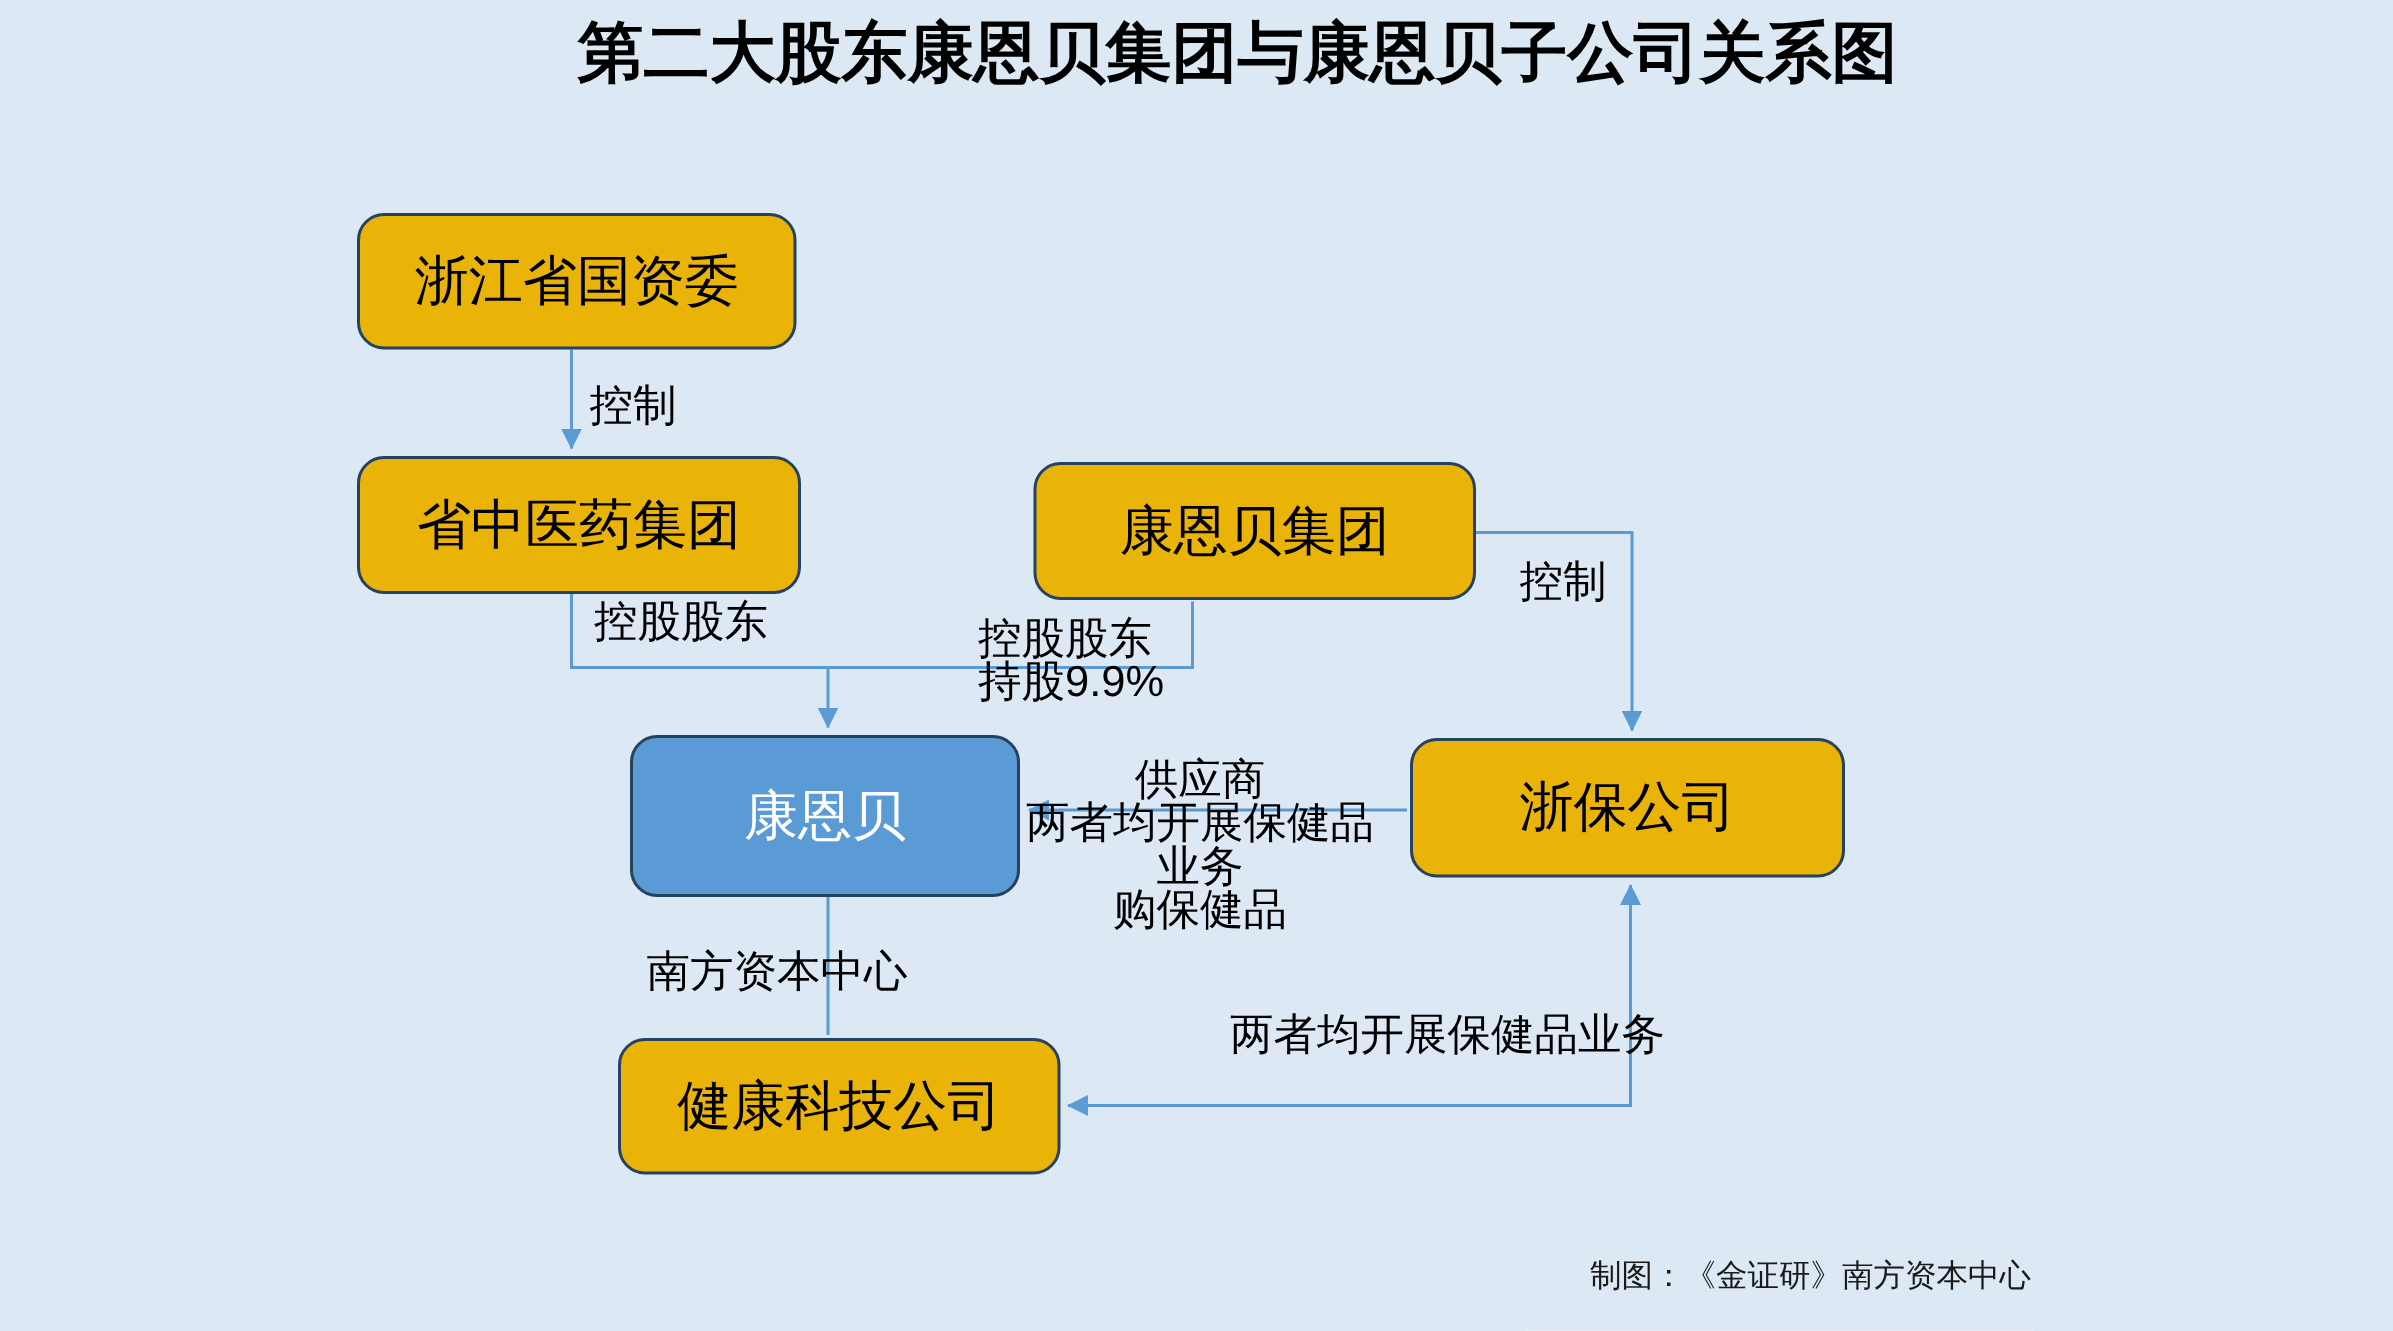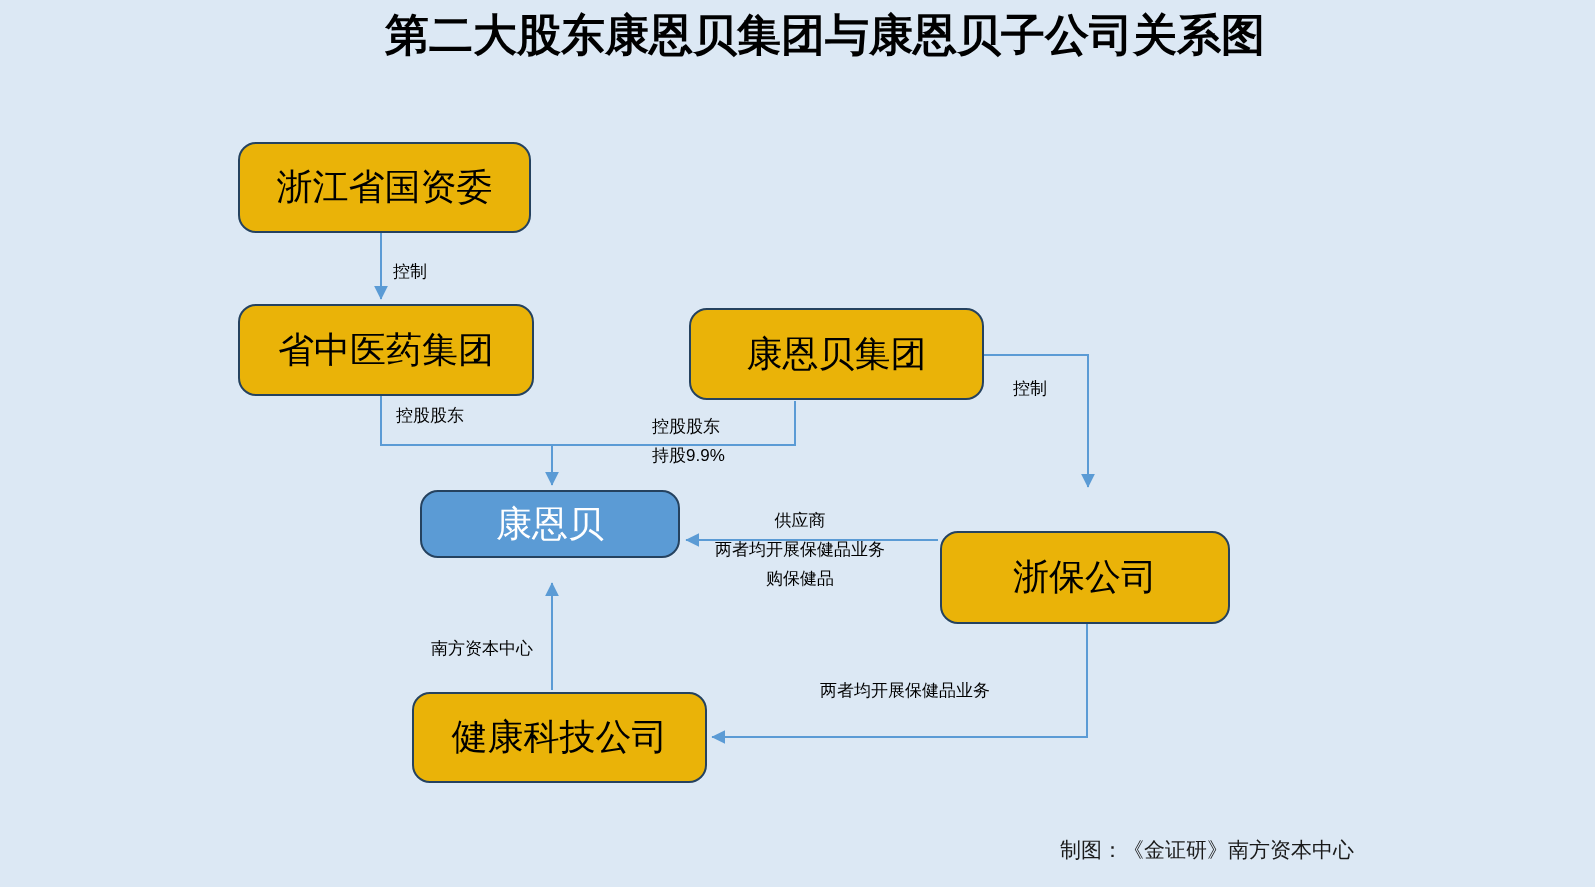--- a/index.html
+++ b/index.html
@@ -43,41 +43,41 @@
     justify-content: center;
     white-space: nowrap;
   }
   .node.primary {
     background: #5b9bd5;
     color: #ffffff;
   }
   .edge-label {
     position: absolute;
     color: #000000;
-    font-size: 17px;
+    font-size: 29px;
     line-height: 29px;
     white-space: pre-line;
   }
   .edge-label.center {
     text-align: center;
   }
   .credit {
     position: absolute;
     left: 1060px;
     top: 836px;
     font-size: 21px;
     color: #1a1a1a;
     white-space: nowrap;
   }
   
   #node-guoziwei        { left: 238px; top: 142px; width: 293px; height: 91px; }
   #node-zhongyiyao      { left: 238px; top: 304px; width: 296px; height: 92px; }
   #node-kangenbei-group { left: 645px; top: 308px; width: 295px; height: 92px; margin-left: 44px; }
-  #node-zhebao          { left: 940px; top: 492px; width: 290px; height: 93px; margin-top: 39px; }
-  #node-kangenbei       { left: 420px; top: 490px; width: 260px; height: 68px; }
+  #node-zhebao          { left: 940px; top: 492px; width: 290px; height: 93px; }
+  #node-kangenbei       { left: 420px; top: 490px; width: 260px; height: 108px; }
   #node-jiankang        { left: 412px; top: 692px; width: 295px; height: 91px; }
   
   #label-control-1   { left: 393px;  top: 257px; }
   #label-holding     { left: 396px;  top: 401px; }
   #label-second      { left: 652px;  top: 412px; }
   #label-control-2   { left: 1013px; top: 374px; }
   #label-supplier    { left: 675px;  top: 506px; width: 250px; }
   #label-wholly      { left: 431px;  top: 634px; }
   #label-both        { left: 820px;  top: 676px; }
 </style>

